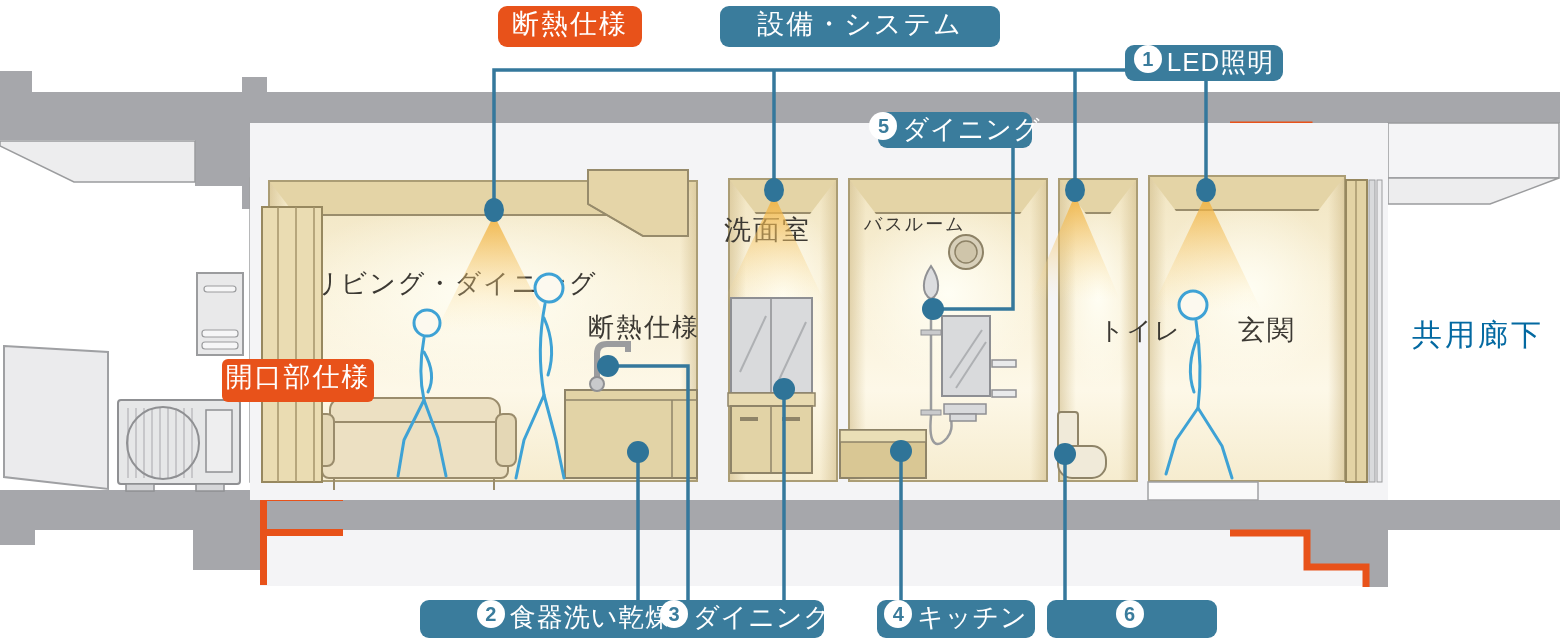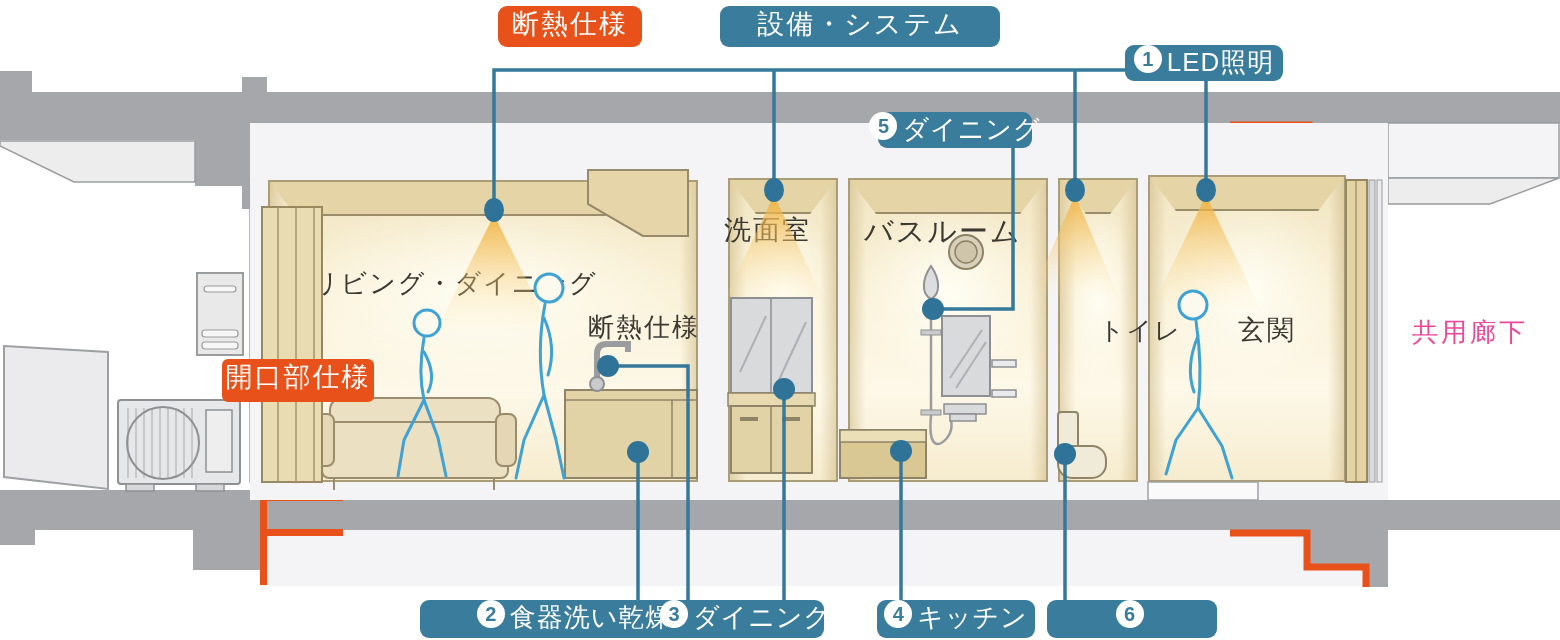--- a/index.html
+++ b/index.html
@@ -12,21 +12,21 @@
   .room{position:absolute;z-index:3;border:2px solid #ab9d75;box-sizing:border-box;
         background:
           linear-gradient(90deg, rgba(203,181,128,.5) 0, rgba(203,181,128,0) 16px,
                           rgba(203,181,128,0) calc(100% - 16px), rgba(203,181,128,.5) 100%),
           radial-gradient(ellipse 70% 45% at 50% 38%, #fffef4 0%, rgba(255,254,244,0) 70%),
           linear-gradient(180deg,#f1e5c2 0%,#f9f0d6 35%,#fdf8e8 70%,#f6eccf 100%);}
   .room::before{content:"";position:absolute;left:0;top:0;right:0;height:32px;background:#e4d4a6;
         border-bottom:2px solid #9a8d6c;
         clip-path:polygon(0 0,100% 0,calc(100% - 26px) 100%,26px 100%);}
   .room-label{position:absolute;z-index:5;color:#3c3933;font-size:26px;letter-spacing:2px;white-space:nowrap;}
-  .corridor-label{position:absolute;z-index:5;color:#ec4899;font-size:26px;letter-spacing:3px;white-space:nowrap;}
+  .corridor-label{position:absolute;z-index:5;color:#0369a1;font-size:30px;letter-spacing:3px;white-space:nowrap;}
   
   .tag{position:absolute;z-index:7;display:flex;align-items:flex-start;justify-content:center;
        color:#fff;border-radius:9px;white-space:nowrap;box-sizing:border-box;}
   .tag.orange{background:#e8521a;}
   .tag.teal{background:#3a7c9c;}
   .tag.heading{height:41px;font-size:27px;letter-spacing:2px;}
   .tag.callout{height:38px;font-size:26px;letter-spacing:1px;}
   .tag .num{display:inline-flex;align-items:center;justify-content:center;flex:0 0 auto;
        width:28px;height:28px;border-radius:50%;background:#ffffff;color:#3a7c9c;
        font-weight:bold;font-size:20px;margin-right:5px;letter-spacing:0;}
@@ -244,21 +244,21 @@
       <circle cx="638" cy="452" r="11"></circle>
       <circle cx="784" cy="389" r="11"></circle>
       <circle cx="901" cy="451" r="11"></circle>
       <circle cx="1065" cy="454" r="11"></circle>
     </g>
   </svg>
 
   <div class="room-label" style="left:312px;top:266px;">リビング・ダイニング</div>
   <div class="room-label" style="left:588px;top:310px;">断熱仕様</div>
   <div class="room-label" style="left:724px;top:212px;font-size:27px;">洗面室</div>
-  <div class="room-label" style="left:864px;top:212px;font-size:29px;">バスルーム</div>
+  <div class="room-label" style="left:864px;top:212px;font-size:18px;">バスルーム</div>
   <div class="room-label" style="left:1060px;top:314px;font-size:25px;padding-left:39px;">トイレ</div>
   <div class="room-label" style="left:1238px;top:312px;font-size:27px;text-align:right;">玄関</div>
   <div class="corridor-label" style="left:1412px;top:315px;">共用廊下</div>
 
   <div class="tag orange heading" style="left:498px;top:6px;width:144px;">
     <span>断熱仕様</span>
   </div>
   <div class="tag teal heading" style="left:720px;top:6px;width:280px;">
     <span>設備・システム</span>
   </div>

